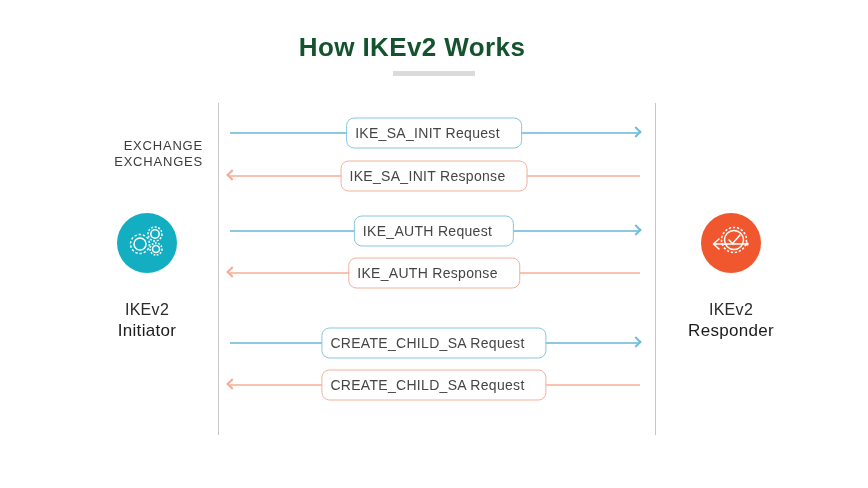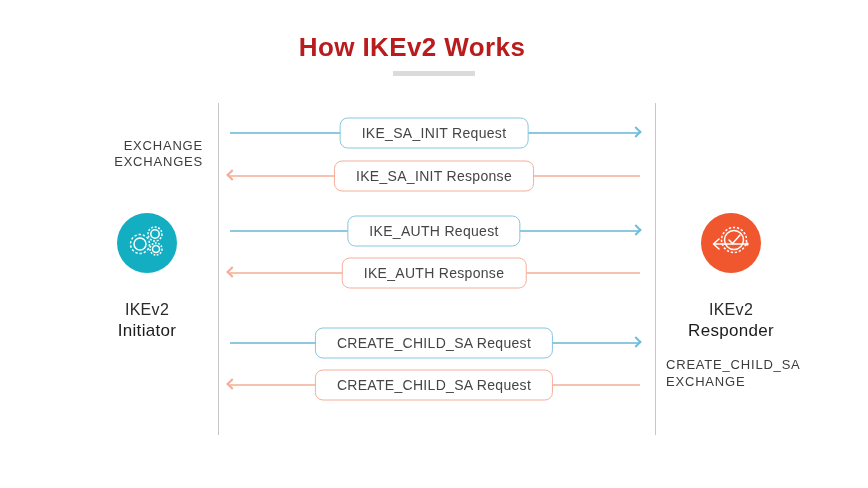--- a/index.html
+++ b/index.html
@@ -16,21 +16,21 @@
 
   
   .title {
     position: absolute;
     top: 32px; left: 0;
     width: 824px;
     text-align: center;
     font-size: 26px;
     font-weight: 800;
     letter-spacing: 0.4px;
-    color: #b91c1c;
+    color: #14532d;
   }
   .title-underline {
     position: absolute;
     top: 71px; left: 393px;
     width: 82px; height: 5px;
     background: #dbdbdb;
   }
 
   
   .lifeline {
@@ -106,21 +106,21 @@
   .chev.blue   { border-color: #6fbedb; }
   .chev.salmon { border-color: #f5ab95; }
 
   .msg-box {
     position: absolute;
     left: 434px; top: 0;
     transform: translate(-50%, -50%);
     background: #ffffff;
     border: 1.5px solid;
     border-radius: 8px;
-    padding: 6px 21px 7px 21px;
+    padding: 6px 21px 7px 8px;
     font-size: 14px;
     letter-spacing: 0.3px;
     color: #454545;
     white-space: nowrap;
     z-index: 2;
   }
   .msg-box.blue   { border-color: #85c6de; }
   .msg-box.salmon { border-color: #f5af9b; }
 </style>
 </head>
@@ -132,24 +132,20 @@
   <div class="title-underline"></div>
 
   <div class="lifeline left"></div>
   <div class="lifeline right"></div>
 
   <div class="side-label initial">
     <div>EXCHANGE</div>
     <div>EXCHANGES</div>
   </div>
 
-  <div class="side-label child-sa">
-    <div>CREATE_CHILD_SA</div>
-    <div>EXCHANGE</div>
-  </div>
 
   <div class="node initiator">
     <svg class="node-icon" viewBox="0 0 60 60">
       <circle cx="30" cy="30" r="30" fill="#14aec2"></circle>
       <g fill="none" stroke="#ffffff" stroke-width="1.5">
         <circle cx="23" cy="31" r="9.5" stroke-dasharray="2.4 1.9"></circle>
         <circle cx="23" cy="31" r="6"></circle>
         <circle cx="38" cy="21" r="7" stroke-dasharray="2 1.6"></circle>
         <circle cx="38" cy="21" r="4.2"></circle>
         <circle cx="39" cy="36" r="6" stroke-dasharray="1.8 1.5"></circle>

